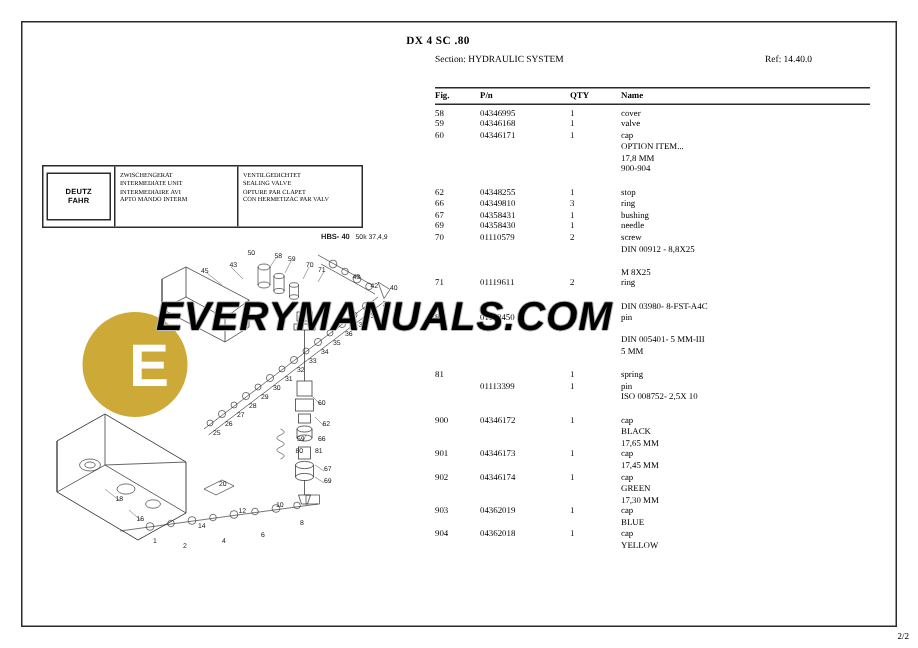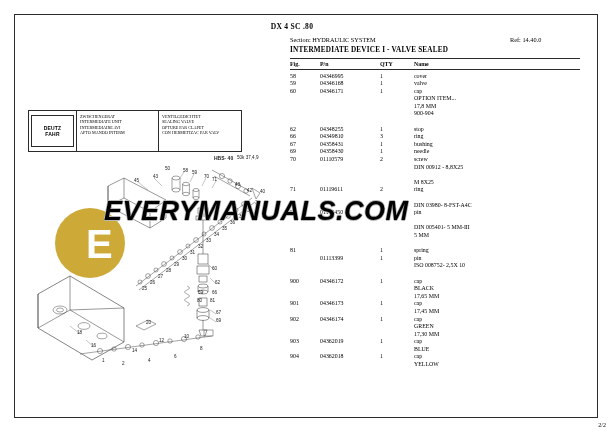--- a/index.html
+++ b/index.html
@@ -217,21 +217,20 @@
 </style>
 </head>
 <body>
 
 <div id="page">
   <div class="frame"></div>
 
   <div class="hdr-title">DX 4 SC .80</div>
   <div class="hdr-section">Section: HYDRAULIC SYSTEM</div>
   <div class="hdr-ref">Ref: 14.40.0</div>
-  <div class="hdr-sub">INTERMEDIATE DEVICE I - VALVE SEALED</div>
 
   <div class="tbl">
     <div class="rule"></div>
     <div class="tbl-head">
       <div class="c-fig">Fig.</div>
       <div class="c-pn">P/n</div>
       <div class="c-qty">QTY</div>
       <div class="c-name">Name</div>
     </div>
     <div class="rule"></div>

